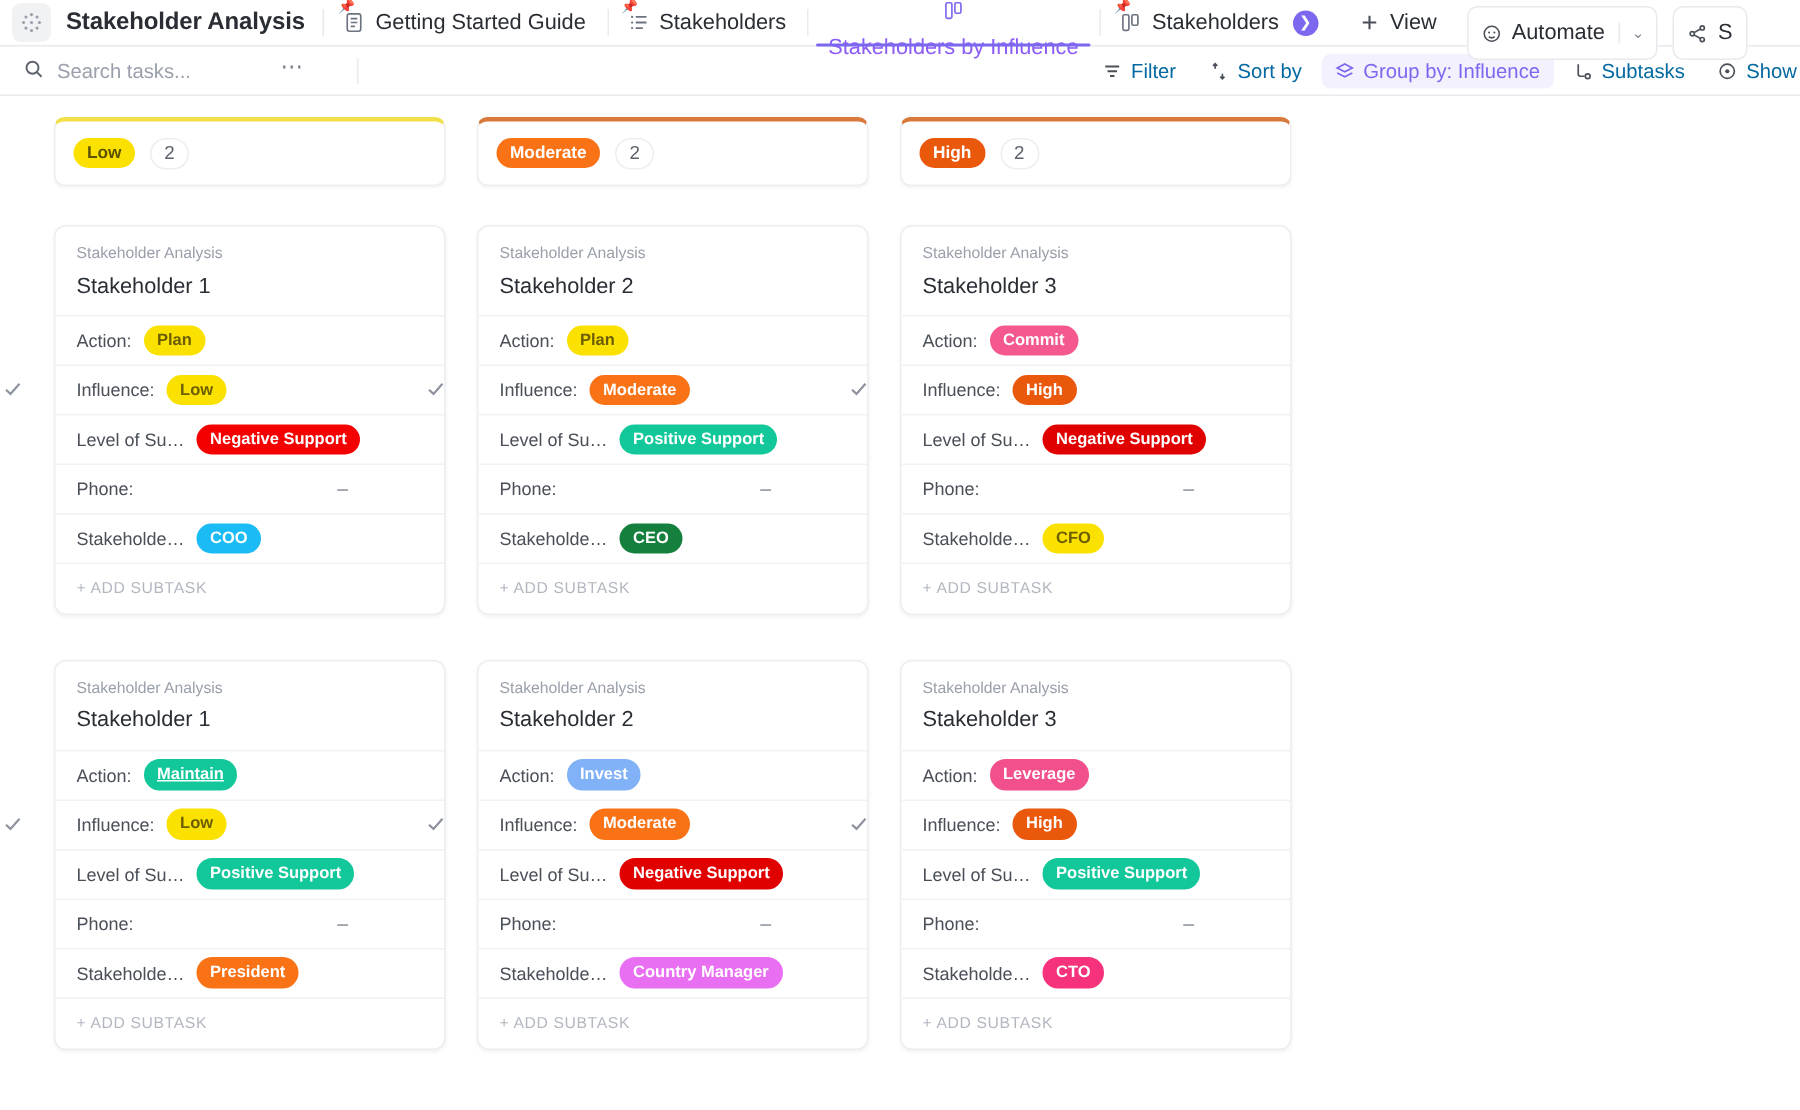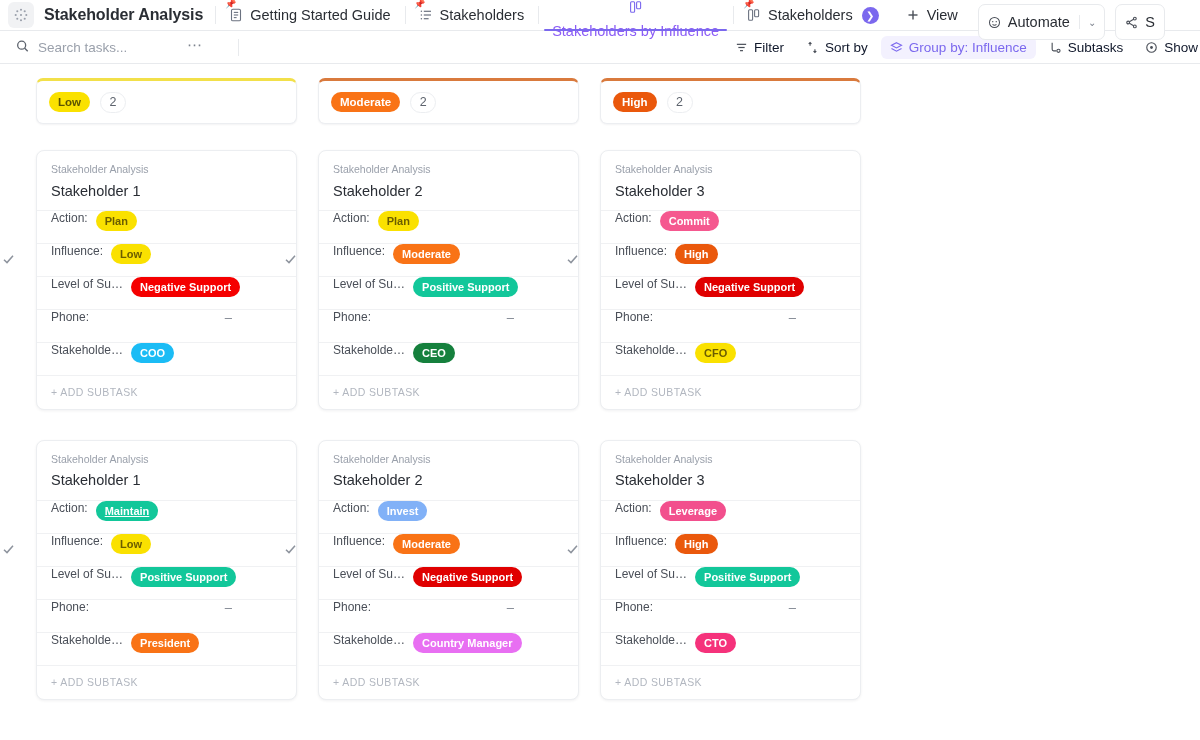--- a/index.html
+++ b/index.html
@@ -125,21 +125,21 @@
   .toolbar-right {
     margin-left: auto;
     display: flex; align-items: center;
     gap: 4px;
   }
   .tool-btn {
     display: flex; align-items: center; gap: 6px;
     padding: 4px 9px;
     border-radius: 6px;
     font-size: 13.5px;
-    color: #0f172a;
+    color: #0369a1;
     cursor: pointer;
     white-space: nowrap;
   }
   .tool-btn.accent { color: #7b68ee; background: #f3f1fe; }
   .tool-ico { display:flex; align-items:center; justify-content:center; width:13px; height:13px; flex:0 0 auto; }
 
   
   .board {
     padding: 14px 0 0 36px;
     height: calc(740px - 31px - 33px);
@@ -229,21 +229,21 @@
     margin-bottom: 5px;
     line-height: 1.3;
   }
   .card-title {
     font-size: 14.5px;
     color: #292d34;
     line-height: 1.25;
   }
   .field {
     display: flex;
-    align-items: flex-start;
+    align-items: center;
     height: 33px;
     padding: 0 10px 0 14px;
     border-top: 1px solid #f0f1f3;
   }
   .field-label {
     font-size: 12px;
     color: #4a4f58;
     white-space: nowrap;
     overflow: hidden;
     flex: 0 0 auto;

